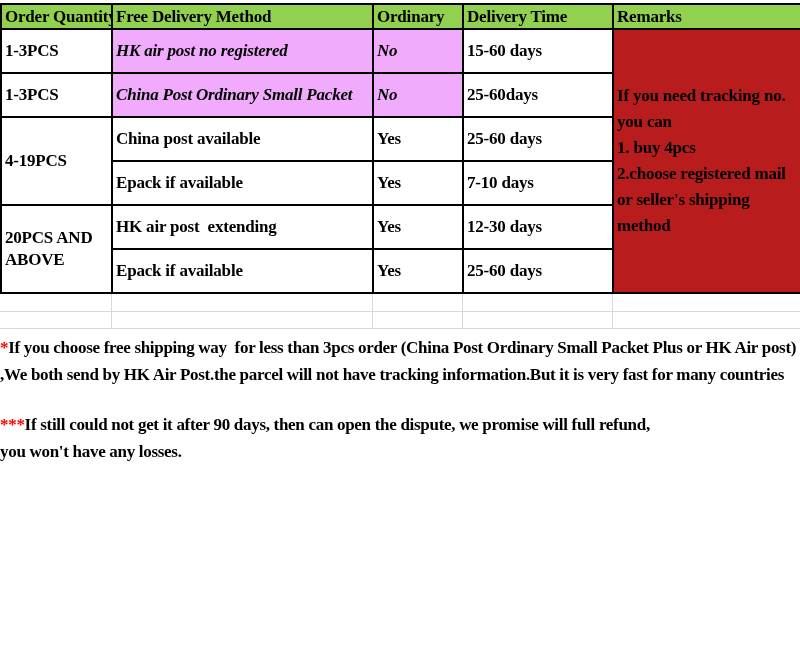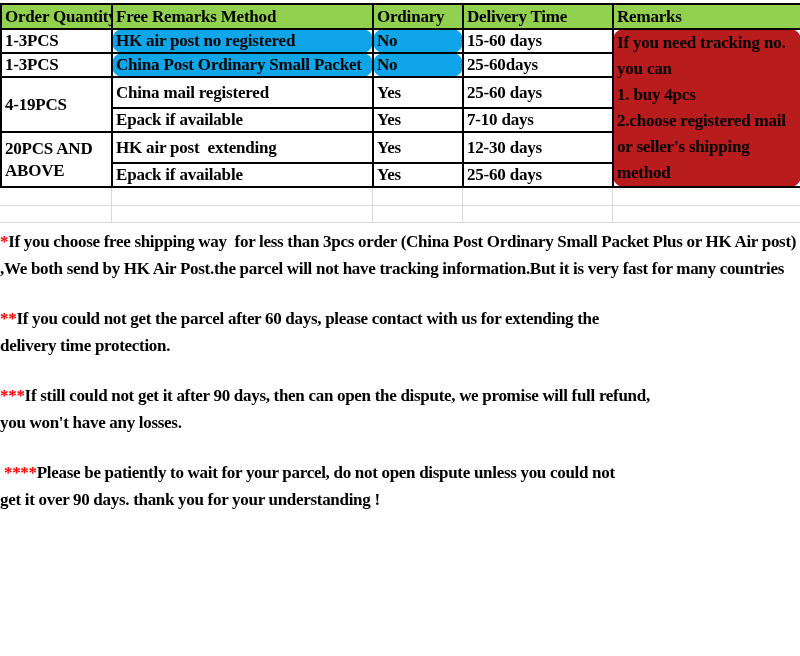--- a/index.html
+++ b/index.html
@@ -20,24 +20,24 @@
     border: 2px solid #000;
     padding: 0 3px;
     font-size: 17px;
     letter-spacing: -0.2px;
     white-space: pre;
     overflow: hidden;
     text-align: left;
     vertical-align: middle;
   }
   table.ship thead th { height: 25px; }
-  table.ship tbody td { height: 24px; border-radius: 11px; }
+  table.ship tbody td { height: 44px; }
   .c-qty-wrap { white-space: normal !important; line-height: 22px; }
   .bg-green  { background: #92D050; }
-  .bg-red    { background: #0ea5e9; }
+  .bg-red    { background: #f0abfc; font-style: italic; }
   .bg-yellow { background: #b91c1c; }
   td.remarks-cell {
     vertical-align: top;
     line-height: 26px;
     padding-top: 2px;
     white-space: pre;
   }
 
   
   table.empty-grid { border-collapse: collapse; table-layout: fixed; width: 800px; }
@@ -66,21 +66,21 @@
     <colgroup>
       <col style="width:111px">
         <col style="width:261px">
         <col style="width:90px">
         <col style="width:150px">
         <col style="width:188px">
     </colgroup>
     <thead>
       <tr>
         <th class="bg-green">Order Quantity</th>
-        <th class="bg-green">Free Remarks Method</th>
+        <th class="bg-green">Free Delivery Method</th>
         <th class="bg-green">Ordinary</th>
         <th class="bg-green">Delivery Time</th>
         <th class="bg-green">Remarks</th>
       </tr>
     </thead>
     <tbody>
       <tr>
         <td>1-3PCS</td>
         <td class="bg-red">HK air post no registered</td>
         <td class="bg-red">No</td>
@@ -93,21 +93,21 @@
 method</td>
       </tr>
       <tr>
         <td>1-3PCS</td>
         <td class="bg-red">China Post Ordinary Small Packet</td>
         <td class="bg-red">No</td>
         <td>25-60days</td>
       </tr>
       <tr>
         <td rowspan="2" class="c-qty-wrap">4-19PCS</td>
-        <td>China mail registered</td>
+        <td>China post available</td>
         <td>Yes</td>
         <td>25-60 days</td>
       </tr>
       <tr>
         <td>Epack if available</td>
         <td>Yes</td>
         <td>7-10 days</td>
       </tr>
       <tr>
         <td rowspan="2" class="c-qty-wrap">20PCS AND ABOVE</td>
@@ -145,21 +145,17 @@
           <td></td>
           <td></td>
           <td></td>
       </tr>
     </tbody>
   </table>
 
   <div class="notes">
     <p><span class="stars">*</span><span>If you choose free shipping way  for less than 3pcs order (China Post Ordinary Small Packet Plus or HK Air post)
 ,We both send by HK Air Post.the parcel will not have tracking information.But it is very fast for many countries</span></p>
-    <p><span class="stars">**</span><span>If you could not get the parcel after 60 days, please contact with us for extending the
-delivery time protection.</span></p>
     <p><span class="stars">***</span><span>If still could not get it after 90 days, then can open the dispute, we promise will full refund,
 you won't have any losses.</span></p>
-    <p><span class="stars">&nbsp;****</span><span>Please be patiently to wait for your parcel, do not open dispute unless you could not
-get it over 90 days. thank you for your understanding !</span></p>
   </div>
 
 </div>
 
 </body></html>

